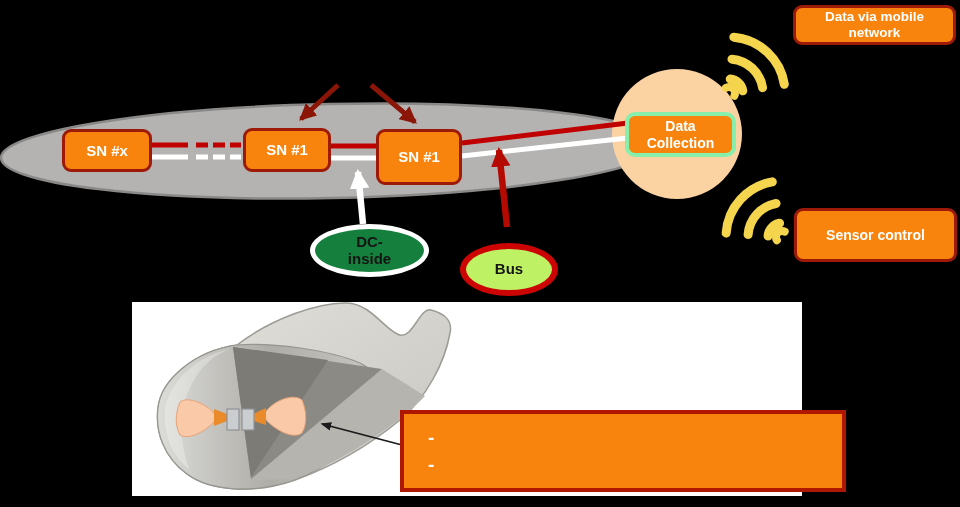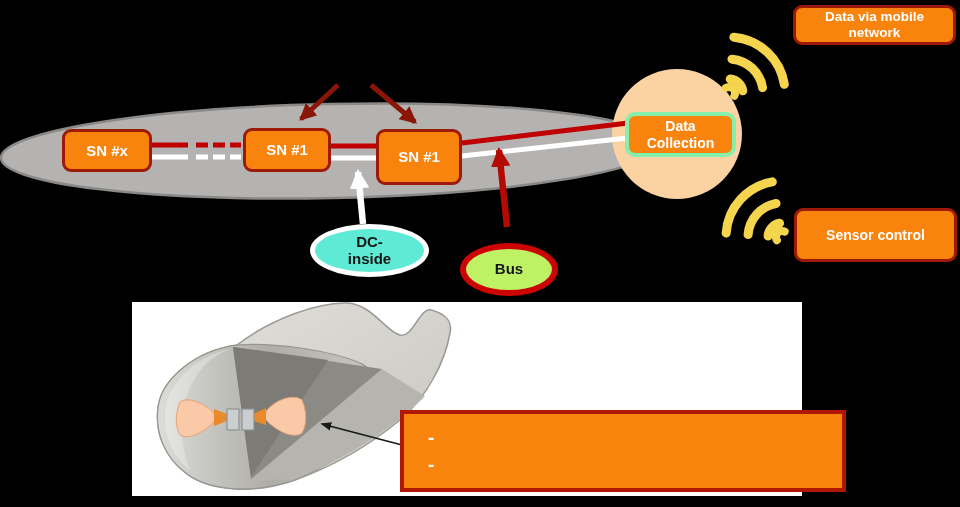--- a/index.html
+++ b/index.html
@@ -31,21 +31,21 @@
     border:4px solid #86efac;border-radius:10px;font-size:14px;}
   #mobile-box{left:793px;top:5px;width:163px;height:40px;font-size:13.5px;}
   #sensor-control-box{left:794px;top:208px;width:163px;height:54px;font-size:14px;}
   .gell{
     position:absolute;border-radius:50%;
     display:flex;flex-direction:column;align-items:center;justify-content:center;
     text-align:center;color:#141414;font-weight:bold;font-size:15px;line-height:1.1;
     box-sizing:border-box;
   }
   #dc-supply{left:310px;top:224px;width:119px;height:53px;
-    background:#5eead4;border:5px solid #fff;}
+    background:#15803d;border:5px solid #fff;}
   #bus{left:460px;top:243px;width:98px;height:53px;
     background:#bef264;border:6px solid #CC0404;}
   #callout{
     position:absolute;left:400px;top:410px;width:446px;height:82px;
     background:#F8830D;border:4px solid #B01703;border-radius:0;
     box-sizing:border-box;
     display:flex;flex-direction:column;justify-content:center;
     color:#fff;font-weight:bold;font-size:19px;gap:5px;
   }
   .bullet-row{display:flex;align-items:baseline;padding-left:24px;}

